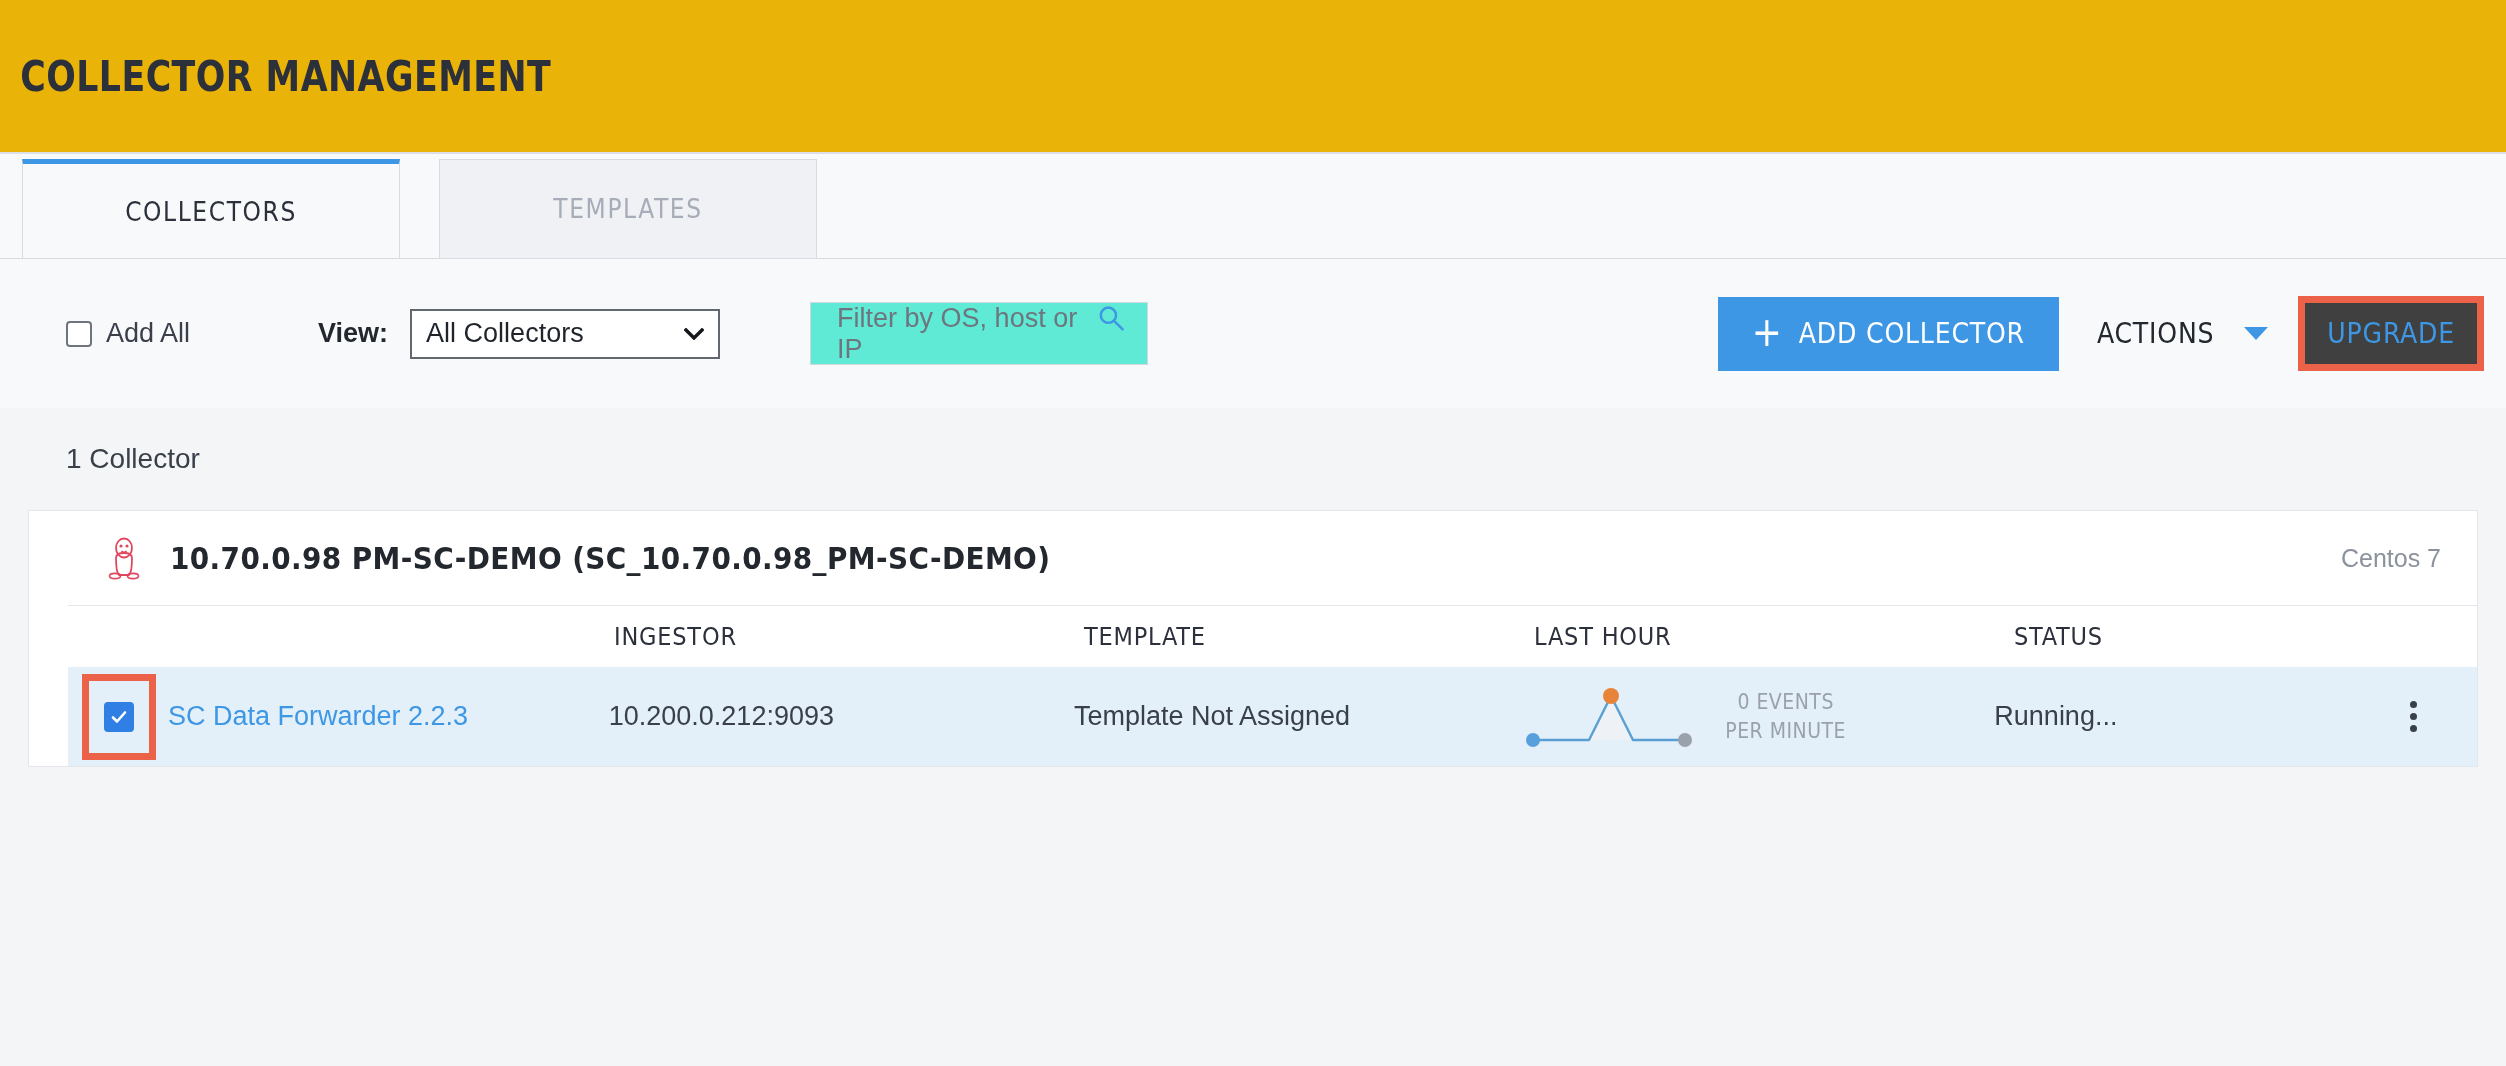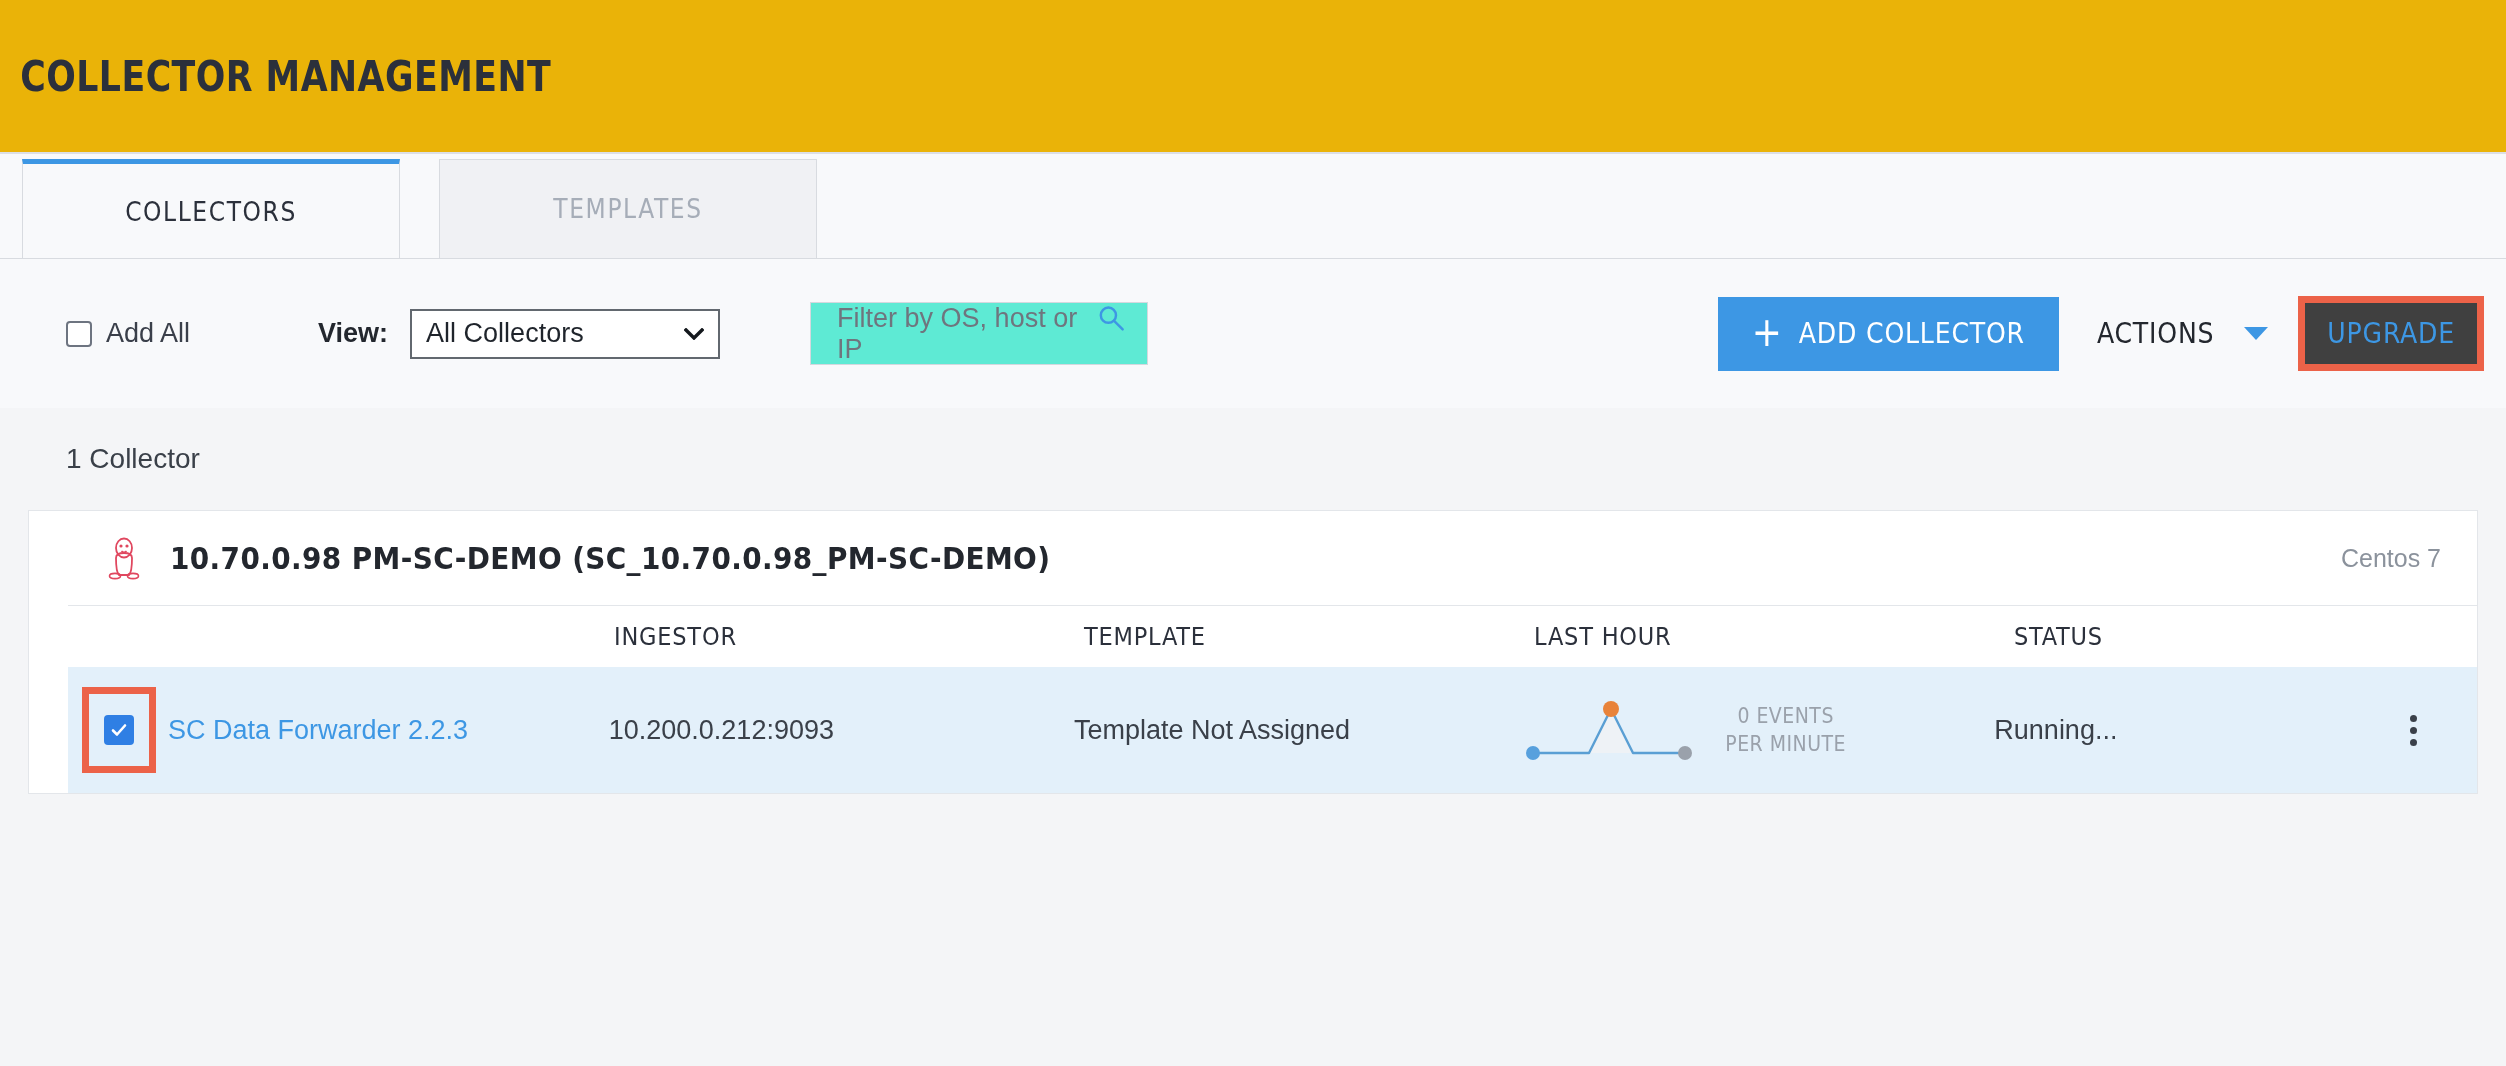--- a/index.html
+++ b/index.html
@@ -266,21 +266,21 @@
     padding-left: 36px;
     box-sizing: border-box;
     font-family: "DejaVu Sans Condensed", "Liberation Sans Narrow", "Liberation Sans", sans-serif;
     font-size: 25px;
     letter-spacing: 0.8px;
     color: #2b303b;
   }
   .trow {
     display: flex;
     align-items: center;
-    height: 126px;
+    height: 99px;
     background: #e3f0fa;
     padding-left: 36px;
     box-sizing: border-box;
     font-size: 27px;
     color: #3a4049;
   }
   .c-name   { width: 510px; display: flex; align-items: center; }
   .c-ing    { width: 470px; }
   .c-tpl    { width: 450px; }
   .c-hour   { width: 480px; display: flex; align-items: center; text-align: center; }

